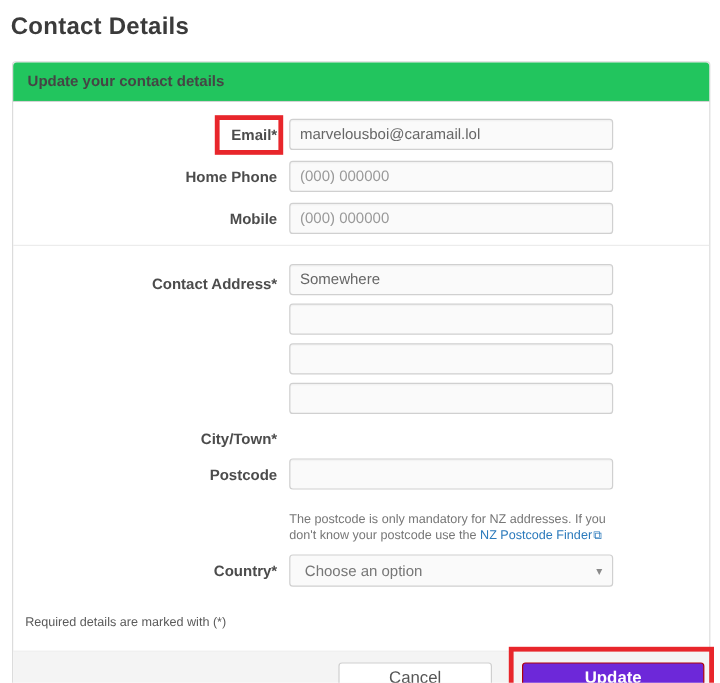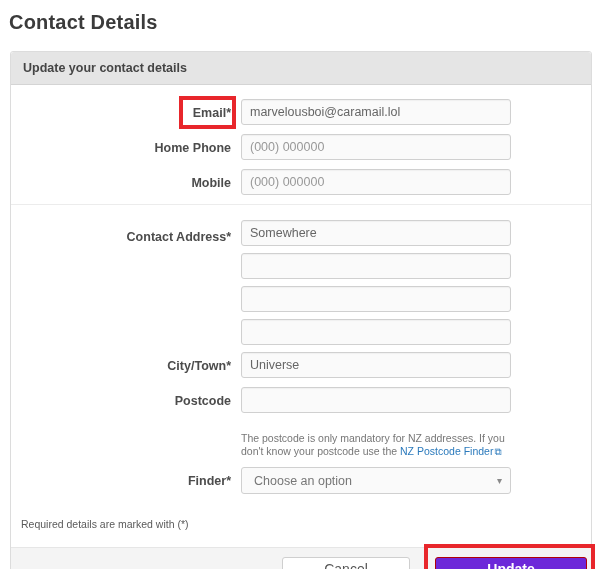--- a/index.html
+++ b/index.html
@@ -17,21 +17,21 @@
     margin: 11px 0 0 9px;
     letter-spacing: 0.2px;
   }
   .panel {
     margin: 17px 8px 0 10px;
     border: 1px solid #dcdcdc;
     border-radius: 3px;
     background: #fff;
   }
   .panel-header {
-    background: #e5e5e5;
+    background: #22c55e;
     border-bottom: 1px solid #d4d4d4;
     border-radius: 3px 3px 0 0;
     padding: 9px 12px;
     font-size: 12.5px;
     font-weight: 700;
     color: #454545;
     line-height: 14px;
   }
   .panel-body { padding: 14px 0 17px 0; }
   .form-row { display: flex; align-items: flex-start; margin-bottom: 9px; }
@@ -196,35 +196,32 @@
     </div>
     <div class="form-row tight">
       <div class="form-label"></div>
       <div class="control">
         <input class="text-input" type="text" style="">
       </div>
     </div>
 
     <div class="form-row">
       <div class="form-label">City/Town*</div>
-      <div class="control">
-        <input class="text-input" type="text" value="Universe" style="">
-      </div>
     </div>
 
     <div class="form-row">
       <div class="form-label">Postcode</div>
       <div class="control">
         <input class="text-input" type="text" value="" style="">
         <div class="help-text"><span>The postcode is only mandatory for NZ addresses. If you don't know your postcode use the </span><a class="help-link">NZ Postcode Finder</a><span class="ext-icon">⧉</span></div>
       </div>
     </div>
 
     <div class="form-row">
-      <div class="form-label">Finder*</div>
+      <div class="form-label">Country*</div>
       <div class="control">
         <div class="select-box">
           <span>Choose an option</span>
           <span class="select-caret">▾</span>
         </div>
       </div>
     </div>
 
     <div class="required-note">Required details are marked with (*)</div>
   </div>

